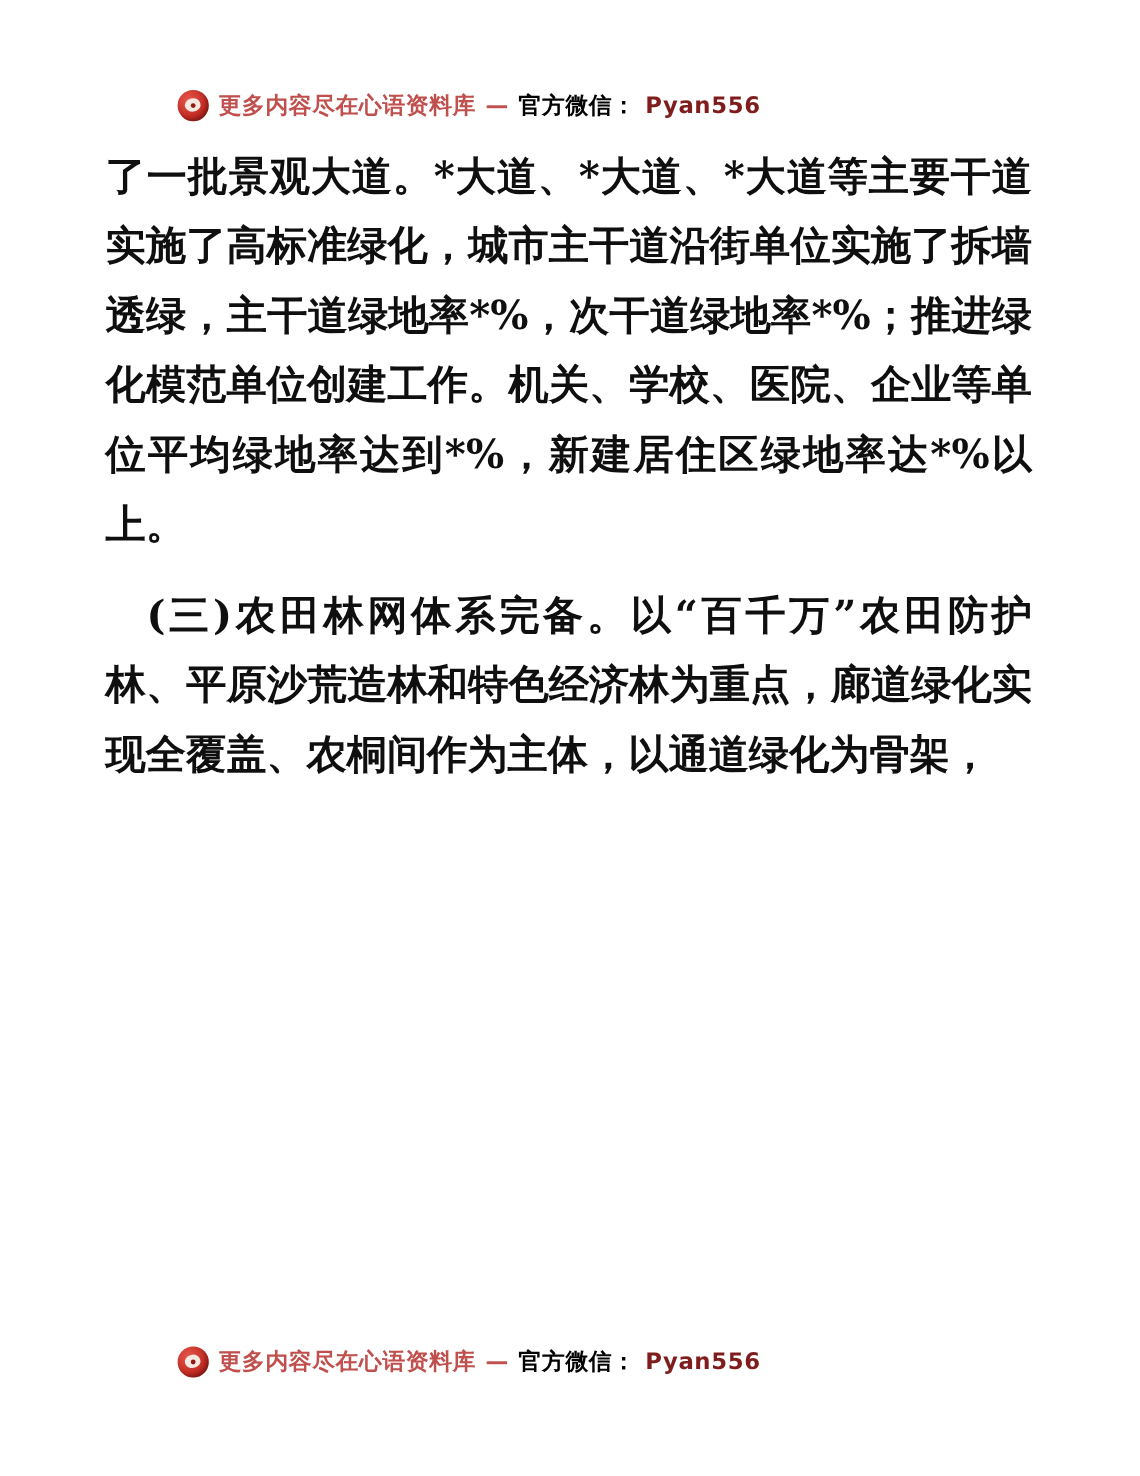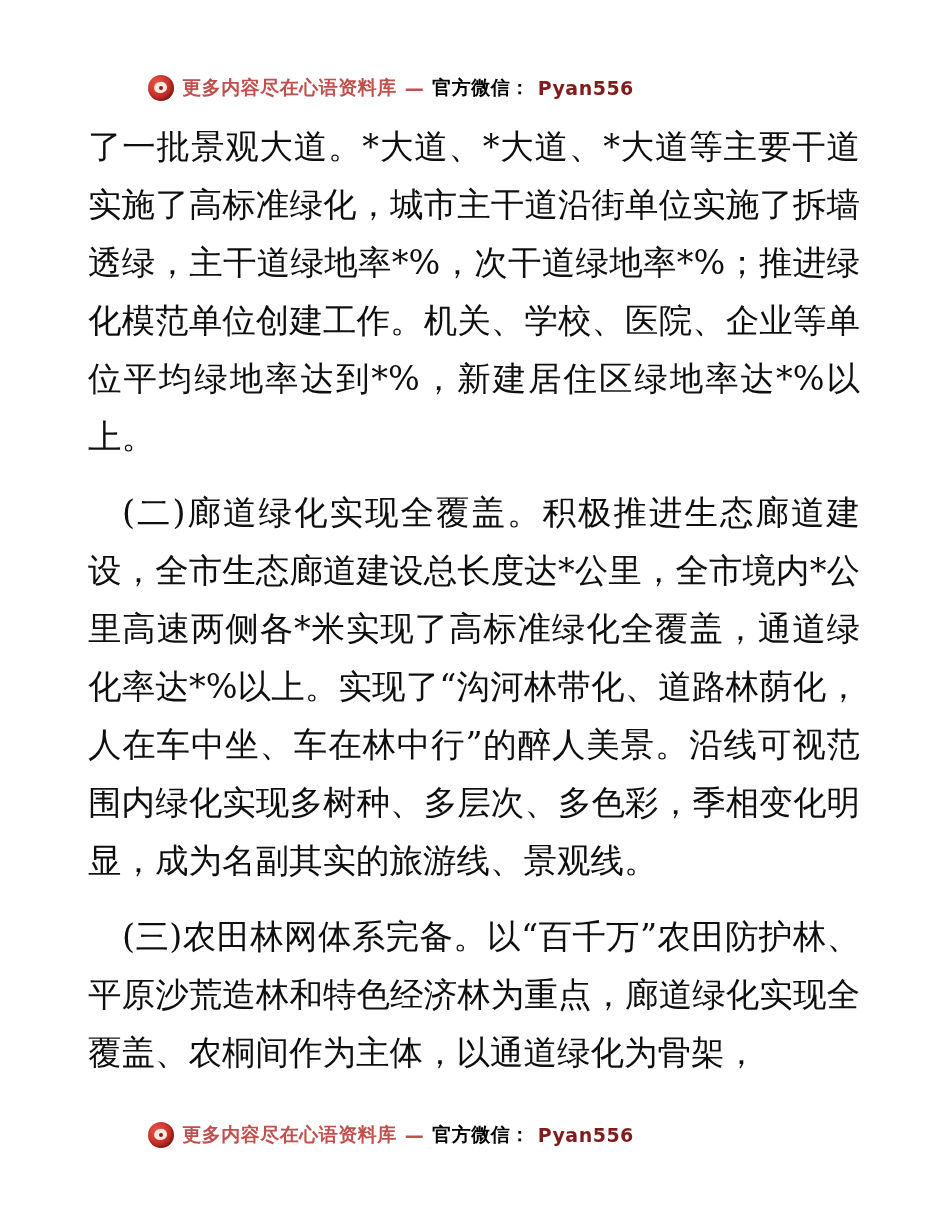--- a/index.html
+++ b/index.html
@@ -75,20 +75,21 @@
   .wm-sep { color: #c0504d; }
   .wm-wechat { color: #000000; }
   .wm-id { color: #7f1d1d; }
 
   
   .content {
     position: absolute;
     top: 118px;
     left: 88px;
     width: 772px;
+    font-weight: bold;
   }
   p.para {
     margin: 0 0 18px 0;
     font-size: 33.5px;
     line-height: 58px;
     color: #0f0f0f;
     text-align: justify;
     text-justify: inter-ideograph;
     letter-spacing: 0px;
     font-family: "DejaVu Serif", "Liberation Serif", serif;
@@ -108,21 +109,20 @@
   <div class="watermark watermark-top">
     <span class="wm-logo"></span>
     <span class="wm-text">更多内容尽在心语资料库</span>
     <span class="wm-sep">—</span>
     <span class="wm-wechat">官方微信：</span>
     <span class="wm-id">Pyan556</span>
   </div>
 
   <div class="content">
     <p class="para">了一批景观大道。*大道、*大道、*大道等主要干道实施了高标准绿化，城市主干道沿街单位实施了拆墙透绿，主干道绿地率*%，次干道绿地率*%；推进绿化模范单位创建工作。机关、学校、医院、企业等单位平均绿地率达到*%，新建居住区绿地率达*%以上。</p>
-    <p class="para indent">(二)廊道绿化实现全覆盖。积极推进生态廊道建设，全市生态廊道建设总长度达*公里，全市境内*公里高速两侧各*米实现了高标准绿化全覆盖，通道绿化率达*%以上。实现了“沟河林带化、道路林荫化，人在车中坐、车在林中行”的醉人美景。沿线可视范围内绿化实现多树种、多层次、多色彩，季相变化明显，成为名副其实的旅游线、景观线。</p>
     <p class="para indent last">(三)农田林网体系完备。以“百千万”农田防护林、平原沙荒造林和特色经济林为重点，廊道绿化实现全覆盖、农桐间作为主体，以通道绿化为骨架，</p>
   </div>
 
   <div class="watermark watermark-bottom">
     <span class="wm-logo"></span>
     <span class="wm-text">更多内容尽在心语资料库</span>
     <span class="wm-sep">—</span>
     <span class="wm-wechat">官方微信：</span>
     <span class="wm-id">Pyan556</span>
   </div>

